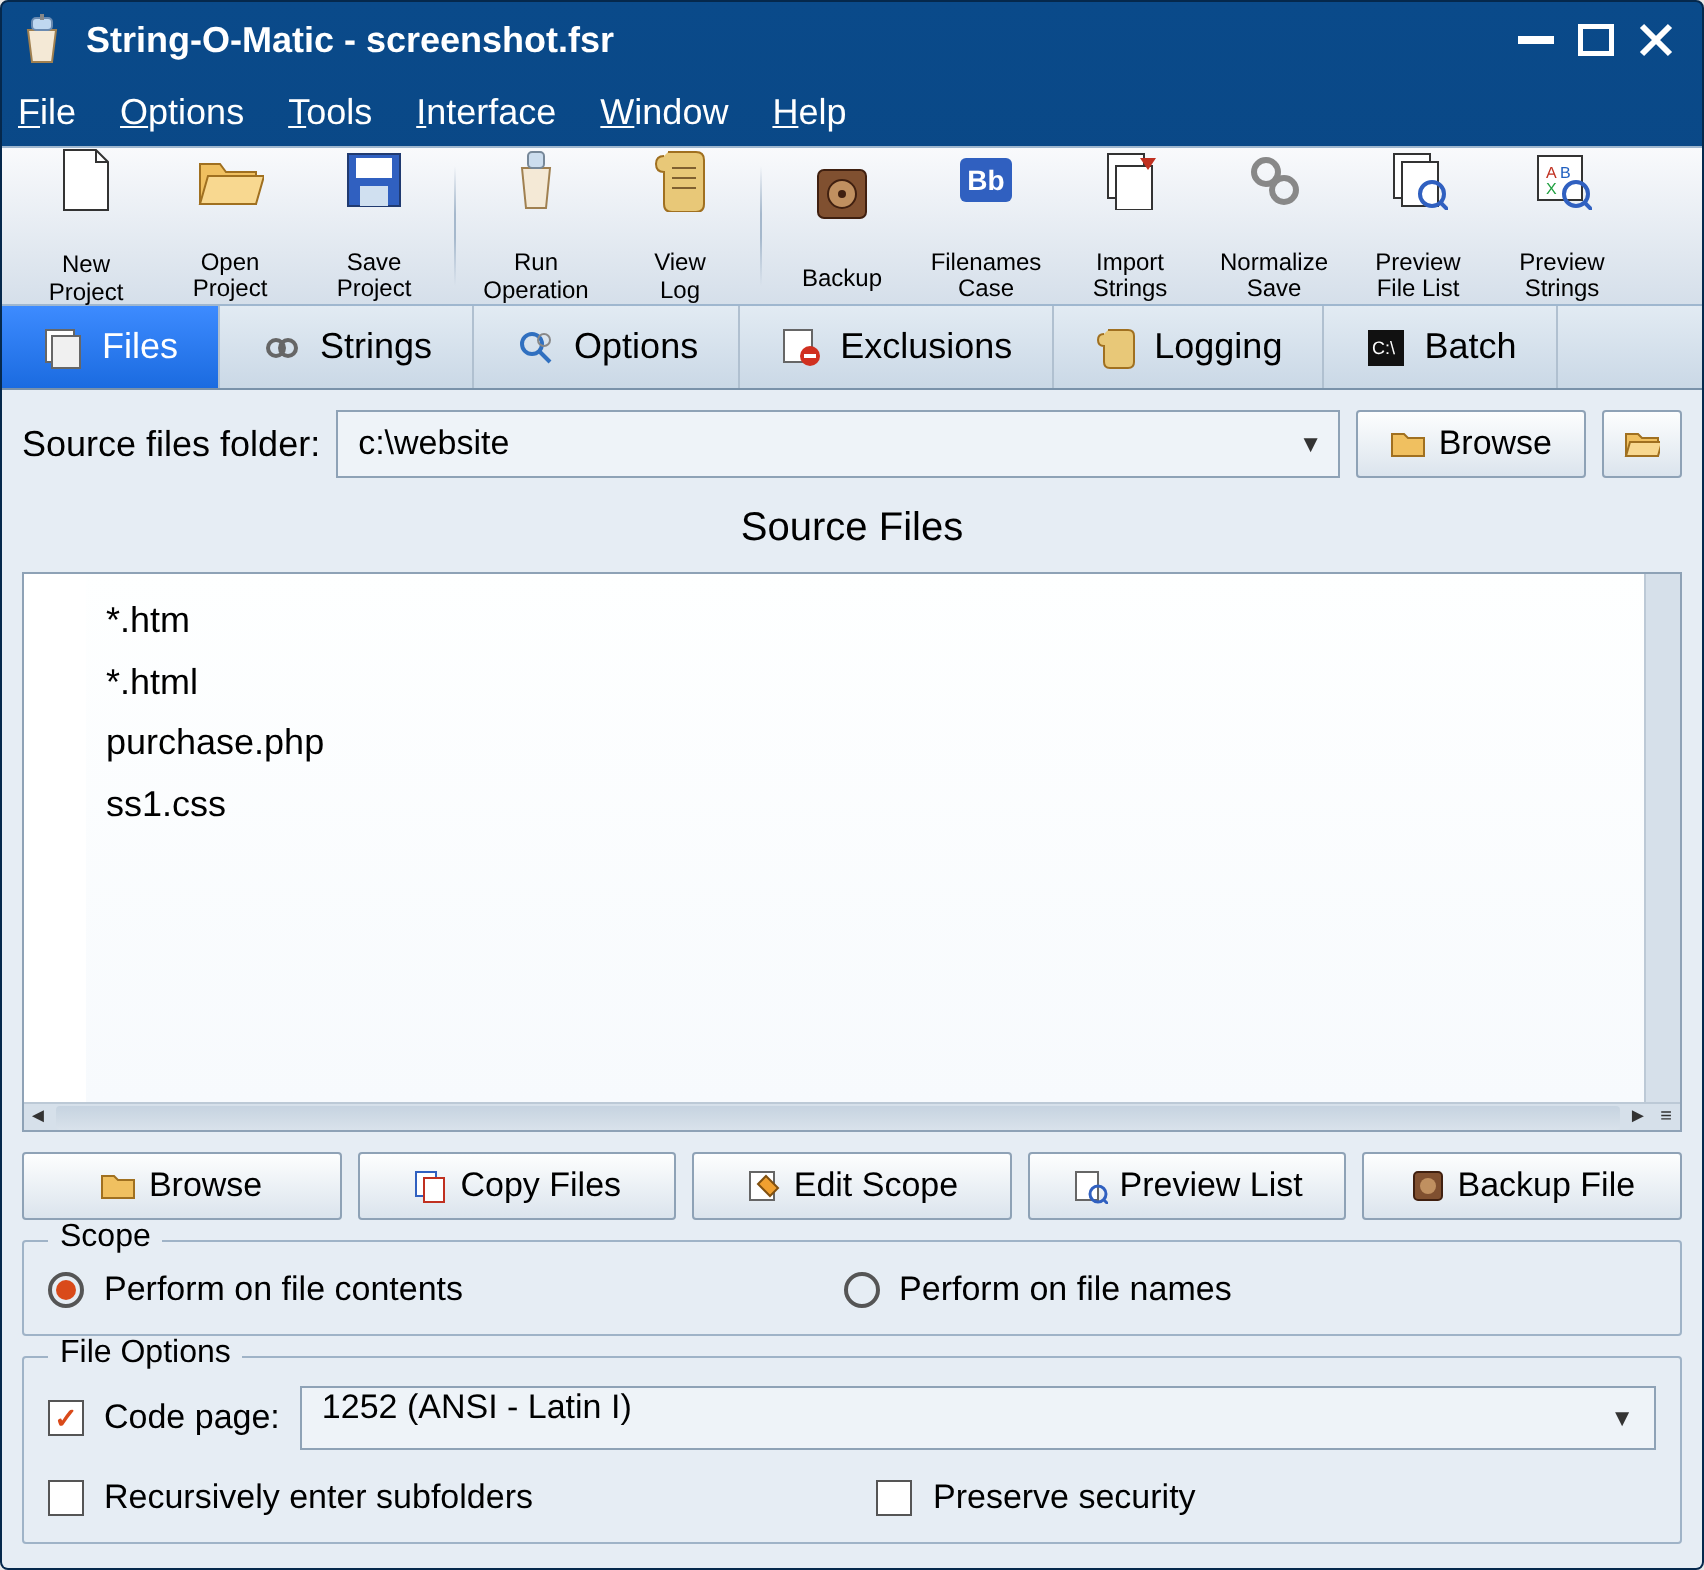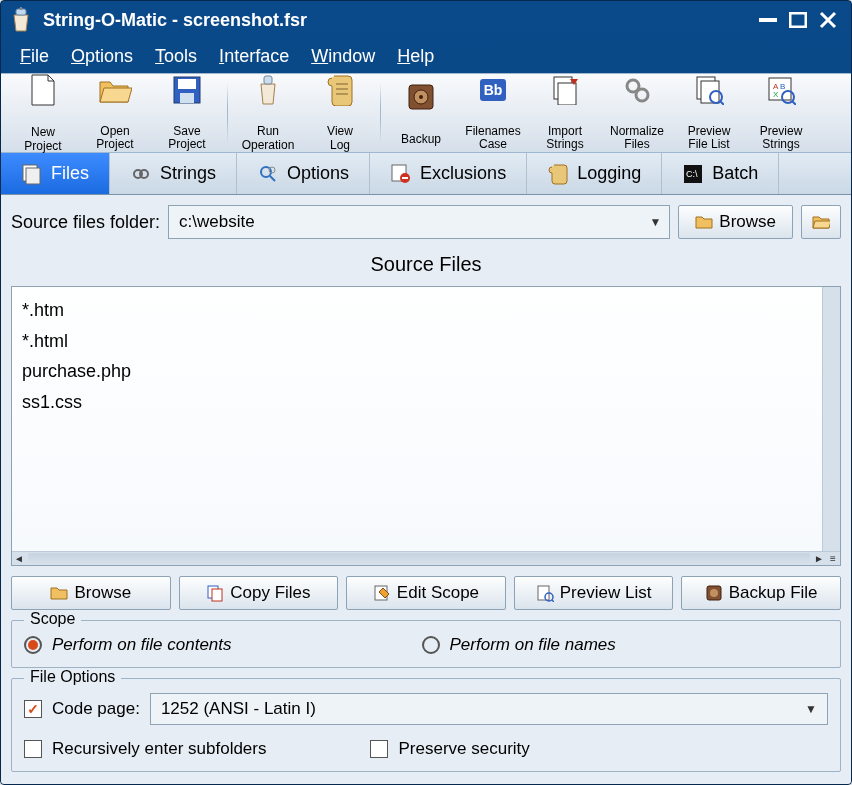--- a/index.html
+++ b/index.html
@@ -6,21 +6,21 @@
 body { background: #e8e8e8; }
 
 .window { width: 852px; height: 785px; background: linear-gradient(180deg,#0a4a8a 0%,#083a6e 100%); border: 1px solid #05284c; display: flex; flex-direction: column; border-radius: 4px; overflow: hidden; }
 
 .titlebar { height: 38px; display: flex; align-items: center; padding: 0 8px; color: #fff; font-weight: bold; font-size: 18px; }
 .titlebar .app-icon { width: 24px; height: 28px; margin-right: 10px; display:flex; align-items:center; justify-content:center; }
 .titlebar .title { flex: 1; }
 .titlebar .win-btn { width: 30px; height: 26px; display:flex; align-items:center; justify-content:center; color:#fff; cursor:pointer; }
 .titlebar .win-btn.close { font-size:22px; }
 
-.menubar { height: 34px; display:flex; align-items:center; padding: 0 11px; gap: 6px; }
+.menubar { height: 34px; display:flex; align-items:center; padding: 0 0; gap: 6px; }
 .menu-item { color:#fff; font-size:18px; padding:4px 8px; cursor:pointer; }
 .menu-item .ul { text-decoration: underline; }
 
 .toolbar { height: 80px; background: linear-gradient(180deg,#f9fafc 0%, #d5dfea 100%); display:flex; align-items:center; padding: 0 6px; border-top:1px solid #9fb7cf; border-bottom:1px solid #9fb7cf; }
 .tool-btn { width: 72px; height: 76px; display:flex; flex-direction:column; align-items:center; justify-content:center; text-align:center; font-size:12px; color:#000; cursor:pointer; line-height:1.1; }
 .tool-btn .ico { width:34px; height:34px; margin-bottom:19px; display:flex; align-items:center; justify-content:center; }
 .tool-sep { width:1px; height:60px; background: linear-gradient(180deg, transparent, #a5b8cc 40%, #a5b8cc 60%, transparent); margin: 0 4px; }
 
 .tabstrip { height: 42px; background: linear-gradient(180deg,#e2ebf3 0%, #cad8e6 100%); display:flex; border-bottom:1px solid #7a92aa; }
 .tab { flex:0 0 auto; height:100%; display:flex; align-items:center; gap:8px; padding:0 20px; font-size:18px; color:#000; border-right:1px solid #b0c0d0; cursor:pointer; }
@@ -36,40 +36,40 @@
 .btn { height:34px; border:1px solid #8ea2b6; background:linear-gradient(180deg,#fdfefe 0%, #dbe4ed 100%); display:flex; align-items:center; gap:6px; padding:0 16px; font-size:17px; color:#000; cursor:pointer; border-radius:2px; }
 .btn .bico { width:18px; height:18px; display:flex; align-items:center; justify-content:center; }
 .icon-only { padding:0 10px; }
 
 .section-title { text-align:center; font-size:20px; color:#000; margin-top:4px; }
 
 .list-wrap { flex:1; display:flex; flex-direction:column; border:1px solid #8ea2b6; background:#fff; min-height:150px; }
 .list-body { flex:1; background:linear-gradient(180deg,#feffff 0%, #f7fafd 100%); padding:8px 10px; font-size:18px; color:#000; overflow:hidden; position:relative; }
 .list-body .row { line-height:1.7; }
 .list-vsb { width:18px; background:#d6e0ea; border-left:1px solid #bcc9d6; }
-.list-area { display:flex; flex:1; }
+.list-area { display:flex; flex:1;padding-left:31px; }
 .list-hsb { height:14px; background:#d6e0ea; border-top:1px solid #bcc9d6; display:flex; align-items:center; }
 .list-hsb .arrow { width:14px; height:14px; display:flex; align-items:center; justify-content:center; font-size:10px; color:#333; }
 .list-hsb .track { flex:1; background:linear-gradient(180deg,#c6d3e0,#d9e2eb); height:12px; margin:0 2px; border-radius:2px; }
 
 .btn-row { display:flex; gap:8px; }
 .btn-row .btn { flex:1; justify-content:center; }
 
 .fieldset { border:1px solid #9fb3c7; border-radius:2px; padding:14px 12px 12px 12px; position:relative; background:transparent; }
 .fieldset .legend { position:absolute; top:-11px; left:12px; background:#e6edf4; padding:0 6px; font-size:16px; color:#000; }
-.radio-row { display:flex; gap:60px;font-style:italic; }
+.radio-row { display:flex; gap:60px; }
 .radio { display:flex; align-items:center; gap:10px; font-size:17px; cursor:pointer; }
 .radio .r { width:18px; height:18px; border:2px solid #555; border-radius:50%; display:flex; align-items:center; justify-content:center; }
 .radio .r.checked::after { content:''; width:10px; height:10px; background:#d94a1a; border-radius:50%; display:block; }
 
 .opt-row1 { display:flex; align-items:center; gap:10px; }
 .check { width:18px; height:18px; border:1px solid #555; background:#fff; display:flex; align-items:center; justify-content:center; cursor:pointer; }
 .check.checked::after { content:'✓'; font-size:14px; font-weight:bold; color:#d94a1a; }
 .opt-label { font-size:17px; }
-.combo2 { flex:1; height:32px; border:1px solid #8ea2b6; background:#eef3f8; display:flex; align-items:center; padding:11px 10px; font-size:17px; position:relative; }
+.combo2 { flex:1; height:32px; border:1px solid #8ea2b6; background:#eef3f8; display:flex; align-items:flex-start; padding:0 10px; font-size:17px; position:relative; }
 .combo2 .drop { position:absolute; right:10px; top:50%; transform:translateY(-50%); font-size:12px; color:#333; }
 
 .opt-row2 { display:flex; gap:60px; margin-top:14px; }
 .chk-item { display:flex; align-items:center; gap:10px; font-size:17px; cursor:pointer; }
 
 svg { display:block; }
 </style>
 </head>
 <body>
 
@@ -196,21 +196,21 @@
 Strings</span>
     </div>
     <div class="tool-btn">
       <div class="ico">
           <svg width="30" height="30">
             <circle cx="11" cy="11" r="6" fill="none" stroke="#888" stroke-width="3"></circle>
             <circle cx="20" cy="20" r="6" fill="none" stroke="#888" stroke-width="3"></circle>
           </svg>
         </div>
       <span style="white-space:pre-line">Normalize
-Files</span>
+Save</span>
     </div>
     <div class="tool-btn">
       <div class="ico">
           <svg width="30" height="30">
             <rect x="3" y="2" width="18" height="22" fill="#fff" stroke="#333"></rect>
             <rect x="7" y="6" width="18" height="22" fill="#fff" stroke="#333"></rect>
             <circle cx="22" cy="22" r="6" fill="none" stroke="#3060c0" stroke-width="2"></circle>
             <path d="M26 26 L30 30" stroke="#3060c0" stroke-width="2"></path>
           </svg>
         </div>
@@ -406,21 +406,21 @@
         <div class="combo2">
           <span>1252 (ANSI - Latin I)</span>
           <span class="drop">▼</span>
         </div>
       </div>
       <div class="opt-row2">
         <div class="chk-item">
           <span class="check"></span>
           <span>Recursively enter subfolders</span>
         </div>
-        <div class="chk-item" style="margin-left:44px;">
+        <div class="chk-item" style="margin-left:112px;">
           <span class="check"></span>
           <span>Preserve security</span>
         </div>
       </div>
     </div>
 
   </div>
 </div>
 
 </body></html>

